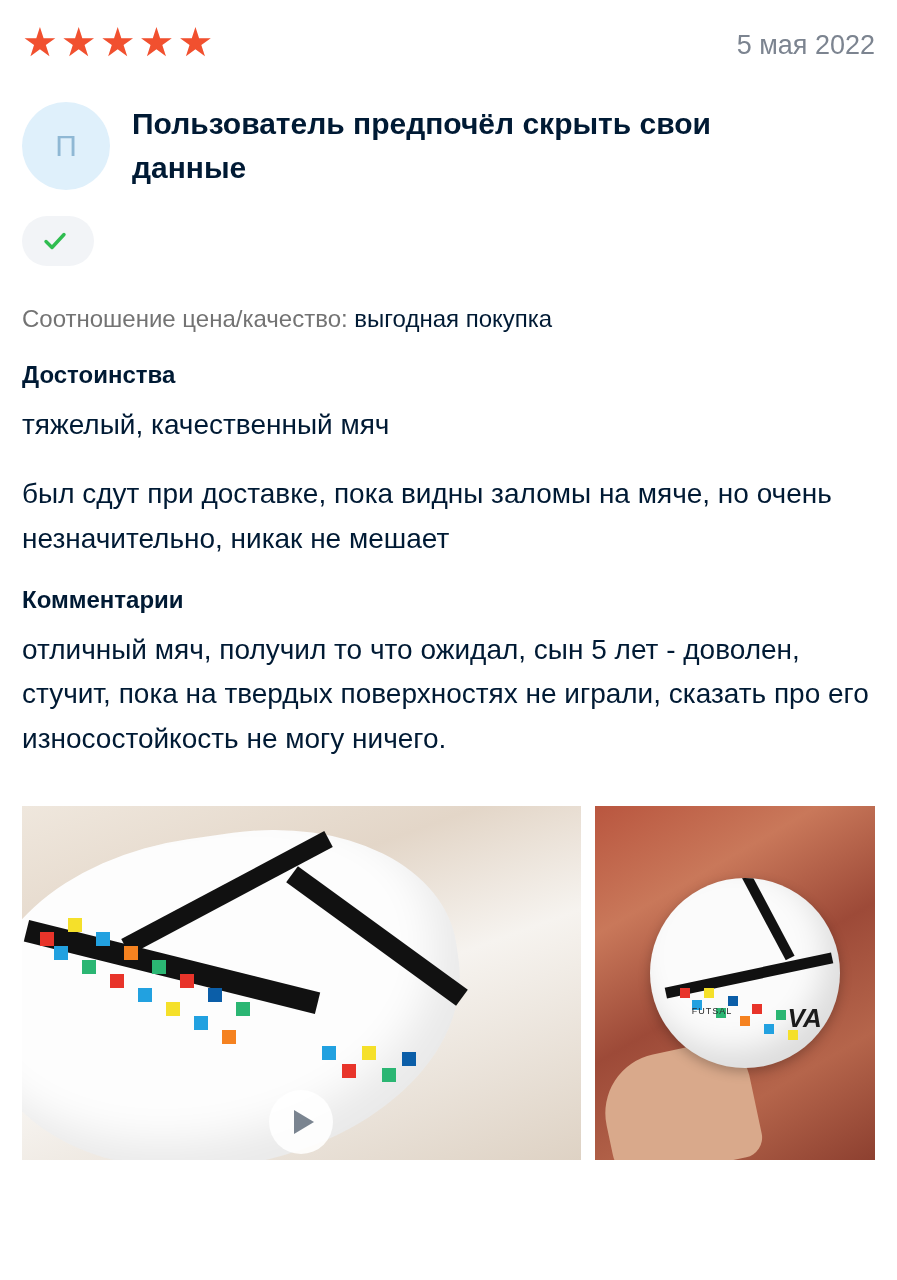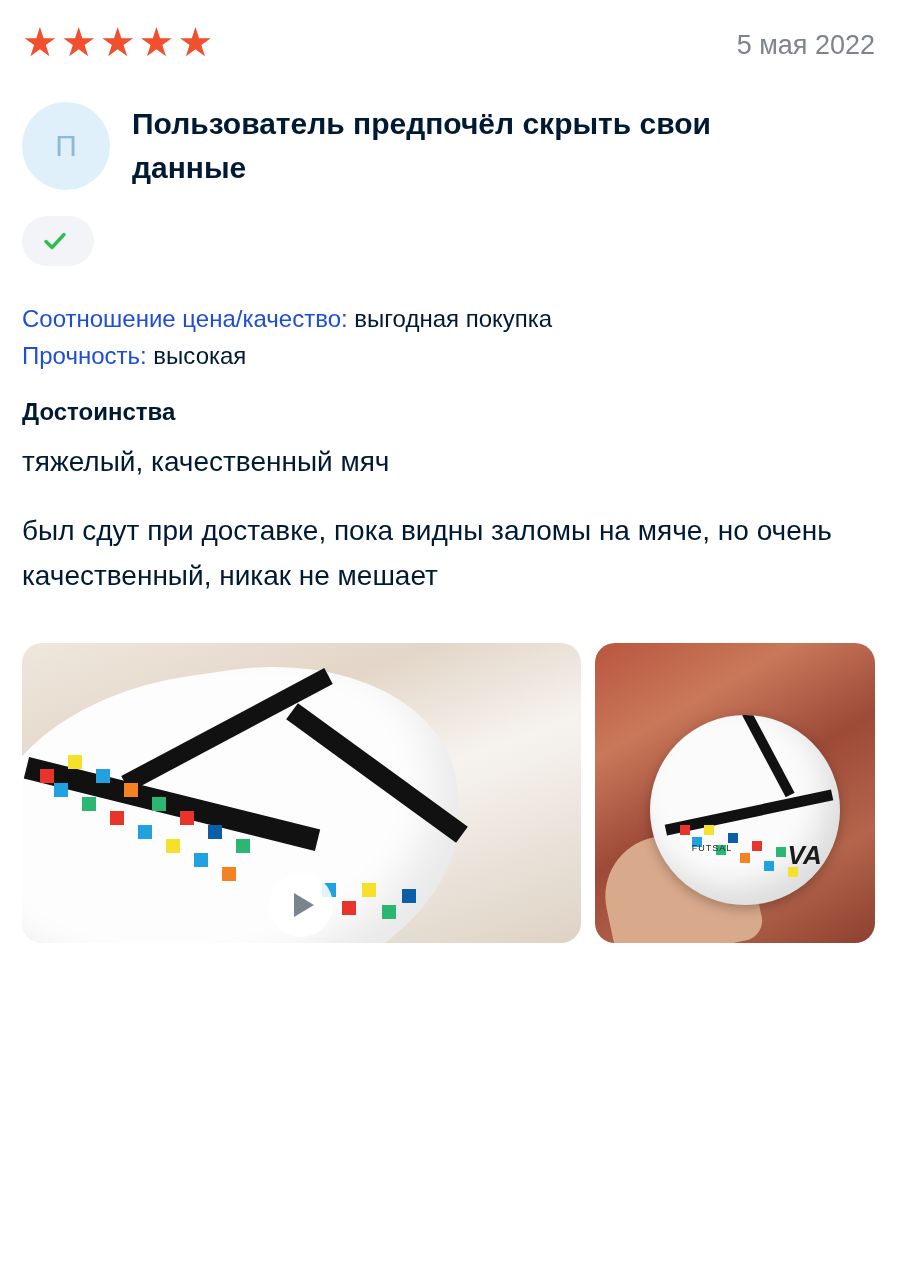--- a/index.html
+++ b/index.html
@@ -92,21 +92,21 @@
     flex: 0 0 26px;
   }
   .check svg { display: block; }
 
   
   .attrs {
     margin-top: 34px;
     font-size: 24px;
     line-height: 1.55;
   }
-  .attr-key { color: #1d4ed8; }
+  .attr-key { color: #737373; }
   .attr-val { color: #001a34; font-weight: 500; }
 
   
   .section { margin-top: 24px; }
   .section-title {
     font-size: 24px;
     font-weight: bold;
     color: #001a34;
     margin-bottom: 14px;
   }
@@ -118,23 +118,23 @@
   }
 
   
   .media {
     display: flex;
     gap: 14px;
     margin-top: 44px;
   }
   .media-item {
     position: relative;
-    border-radius: 20px;
+    border-radius: 0;
     overflow: hidden;
-    height: 300px;
+    height: 354px;
   }
   .media-item.video { width: 568px; }
   .media-item.photo { width: 285px; }
 
   .thumb-video {
     width: 100%;
     height: 100%;
     position: relative;
     background: linear-gradient(160deg, #efe7dd 0%, #e3d6c8 30%, #f6f3ef 55%, #ded2c4 100%);
   }
@@ -260,38 +260,38 @@
       </svg>
     </span>
   </div>
 
   
   <div class="attrs">
     <div>
       <span class="attr-key">Соотношение цена/качество:</span>
       <span class="attr-val">выгодная покупка</span>
     </div>
-    <div>
-      <span class="attr-key">Прочность:</span>
-      <span class="attr-val">высокая</span>
-    </div>
   </div>
 
   
   <div class="section">
     <div class="section-title">Достоинства</div>
     <div class="section-body">тяжелый, качественный мяч</div>
   </div>
 
   
   <div class="section">
-    <div class="section-body">был сдут при доставке, пока видны заломы на мяче, но очень качественный, никак не мешает</div>
-  </div>
-
-  
+    <div class="section-body">был сдут при доставке, пока видны заломы на мяче, но очень незначительно, никак не мешает</div>
+  </div>
+
+  
+  <div class="section">
+    <div class="section-title">Комментарии</div>
+    <div class="section-body">отличный мяч, получил то что ожидал, сын 5 лет - доволен, стучит, пока на твердых поверхностях не играли, сказать про его износостойкость не могу ничего.</div>
+  </div>
 
   
   <div class="media">
 
     <div class="media-item video">
       <div class="thumb-video">
         <div class="ball-big"></div>
         <div class="seam" style="left:0;top:150px;width:300px;height:22px;transform:rotate(14deg);"></div>
         <div class="seam" style="left:90px;top:78px;width:230px;height:18px;transform:rotate(-28deg);"></div>
         <div class="seam" style="left:250px;top:120px;width:210px;height:20px;transform:rotate(36deg);"></div>

